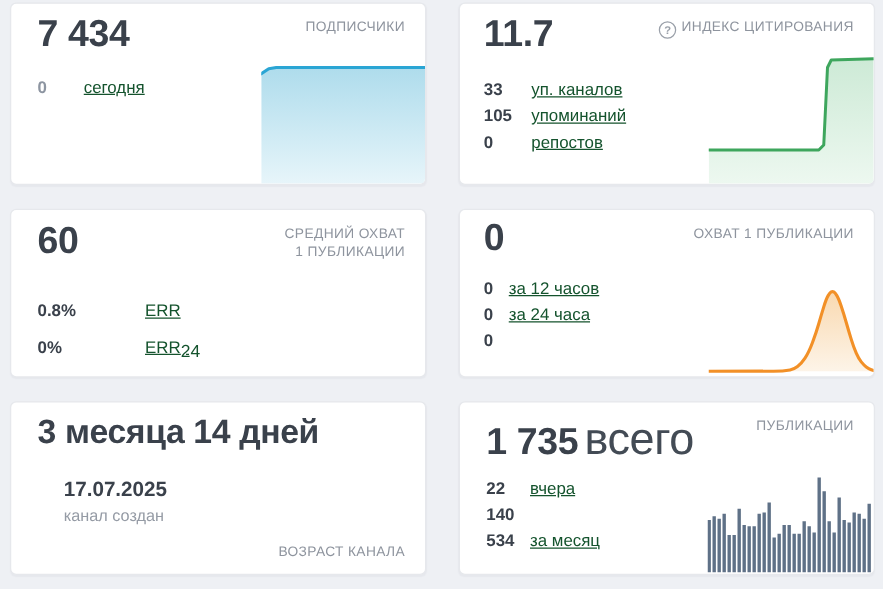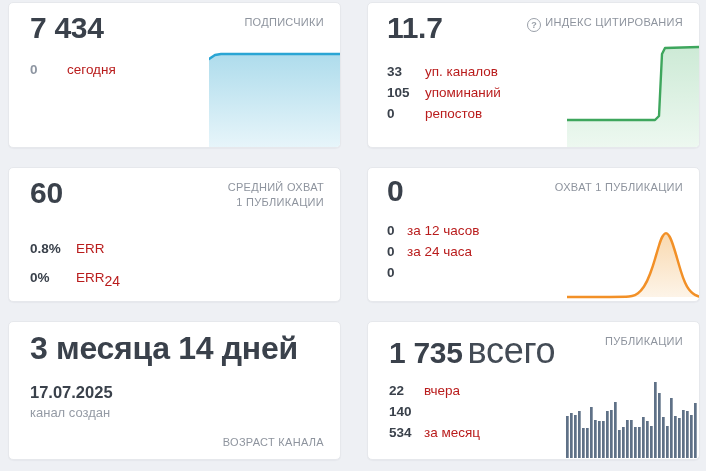--- a/index.html
+++ b/index.html
@@ -38,40 +38,40 @@
   .qicon{
     display:inline-block;width:12px;height:12px;
     border:1px solid #9aa0a9;border-radius:50%;
     font-size:9px;line-height:12px;text-align:center;
     color:#9aa0a9;font-weight:700;margin-right:4px;
     vertical-align:-2px;
   }
   .rows{position:absolute;left:21px;}
   .row{display:flex;line-height:21px;font-size:13.5px;white-space:nowrap;}
   .row-value{font-weight:700;color:#3a414b;}
-  .row-label{color:#b91c1c;}
+  .row-label{color:#14532d;text-decoration:underline;}
   .row-value.muted{color:#8d95a1;}
   sub{font-size:14px;}
   
   #card-subscribers .rows{top:56px;}
   #card-subscribers .row-value{min-width:37px;}
   #card-citation .big,#card-adreach .big{left:19px;}
   #card-citation .rows{top:58px;left:19px;}
   #card-citation .row-value{min-width:38px;}
   #card-reach .rows{top:68px;}
-  #card-reach .row{line-height:25px;}
+  #card-reach .row{line-height:25px;gap:40px;}
   #card-reach .row-value{min-width:46px;}
   #card-adreach .big{top:6px;}
   #card-adreach .rows{top:52px;left:19px;}
   #card-adreach .row-value{min-width:20px;}
   #card-pubs .rows{top:58px;}
   #card-pubs .row-value{min-width:35px;}
-  #card-age .big{font-size:32px;}
+  #card-age .big{font-size:27px;}
   .age-cols{position:absolute;top:60px;left:21px;display:flex;}
-  .age-col{width:156px;}
+  .age-col{width:156px;margin-left:21px;}
   .age-date{font-size:16.5px;font-weight:700;color:#3a414b;line-height:20px;}
   .age-label{font-size:13px;color:#959ba5;margin-top:3px;white-space:nowrap;}
   .card-footer{
     position:absolute;bottom:11px;right:16px;
     font-size:11px;color:#8e949e;letter-spacing:0.3px;
   }
   .chart{position:absolute;right:0;bottom:0;line-height:0;}
   #chart-pubs-host{right:1px;bottom:1px;}
 </style>
 </head>

